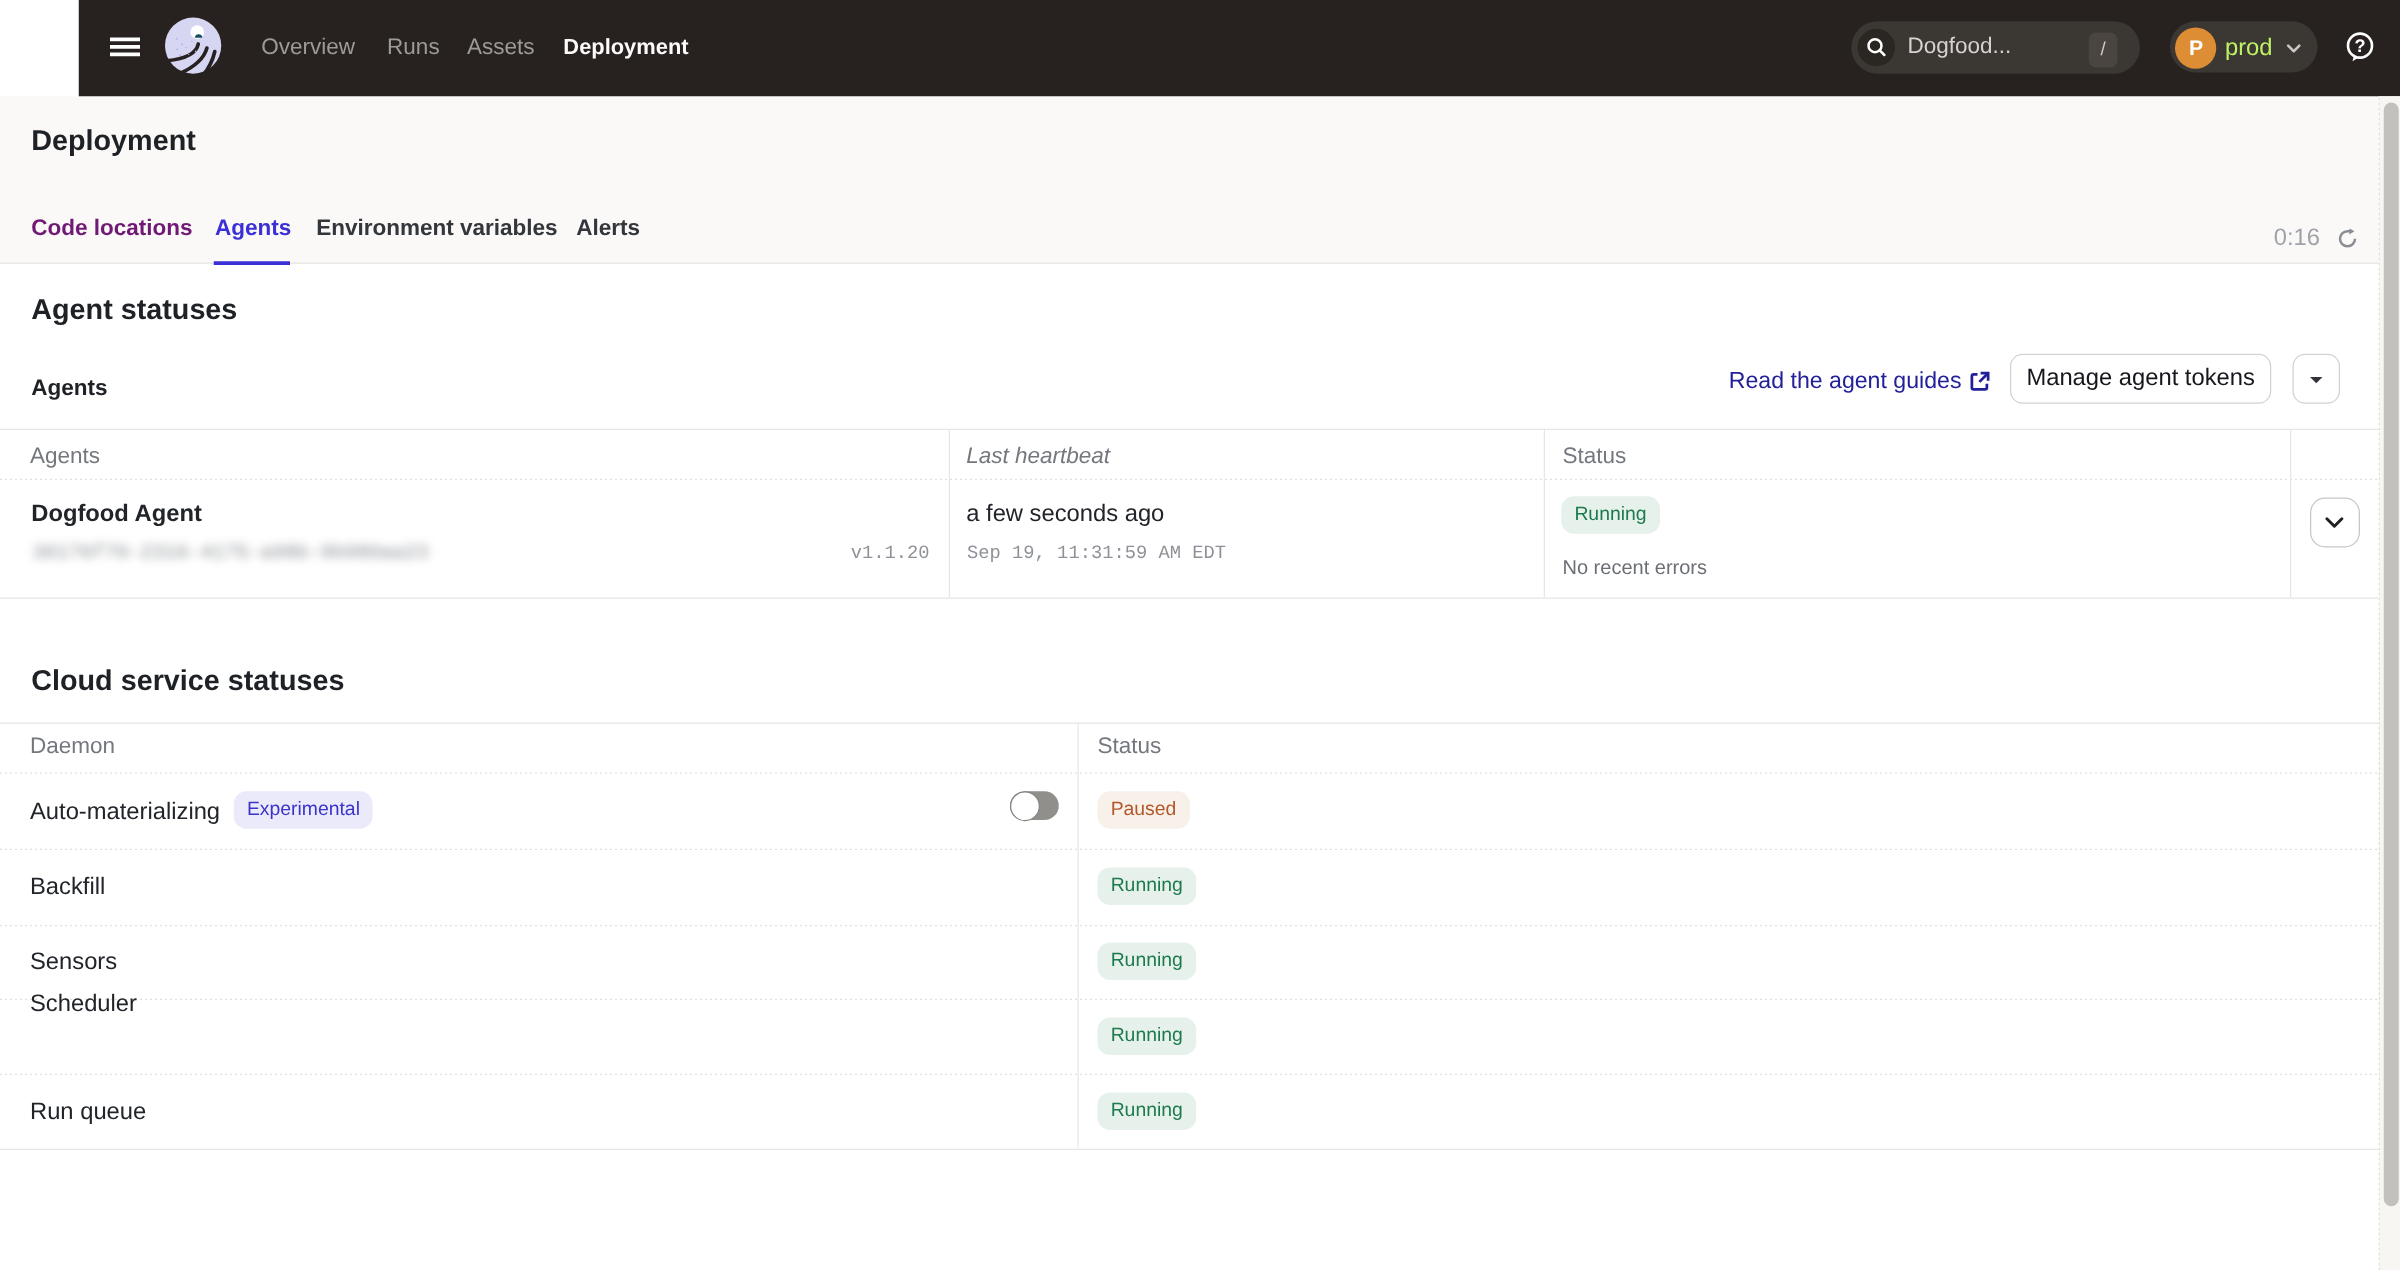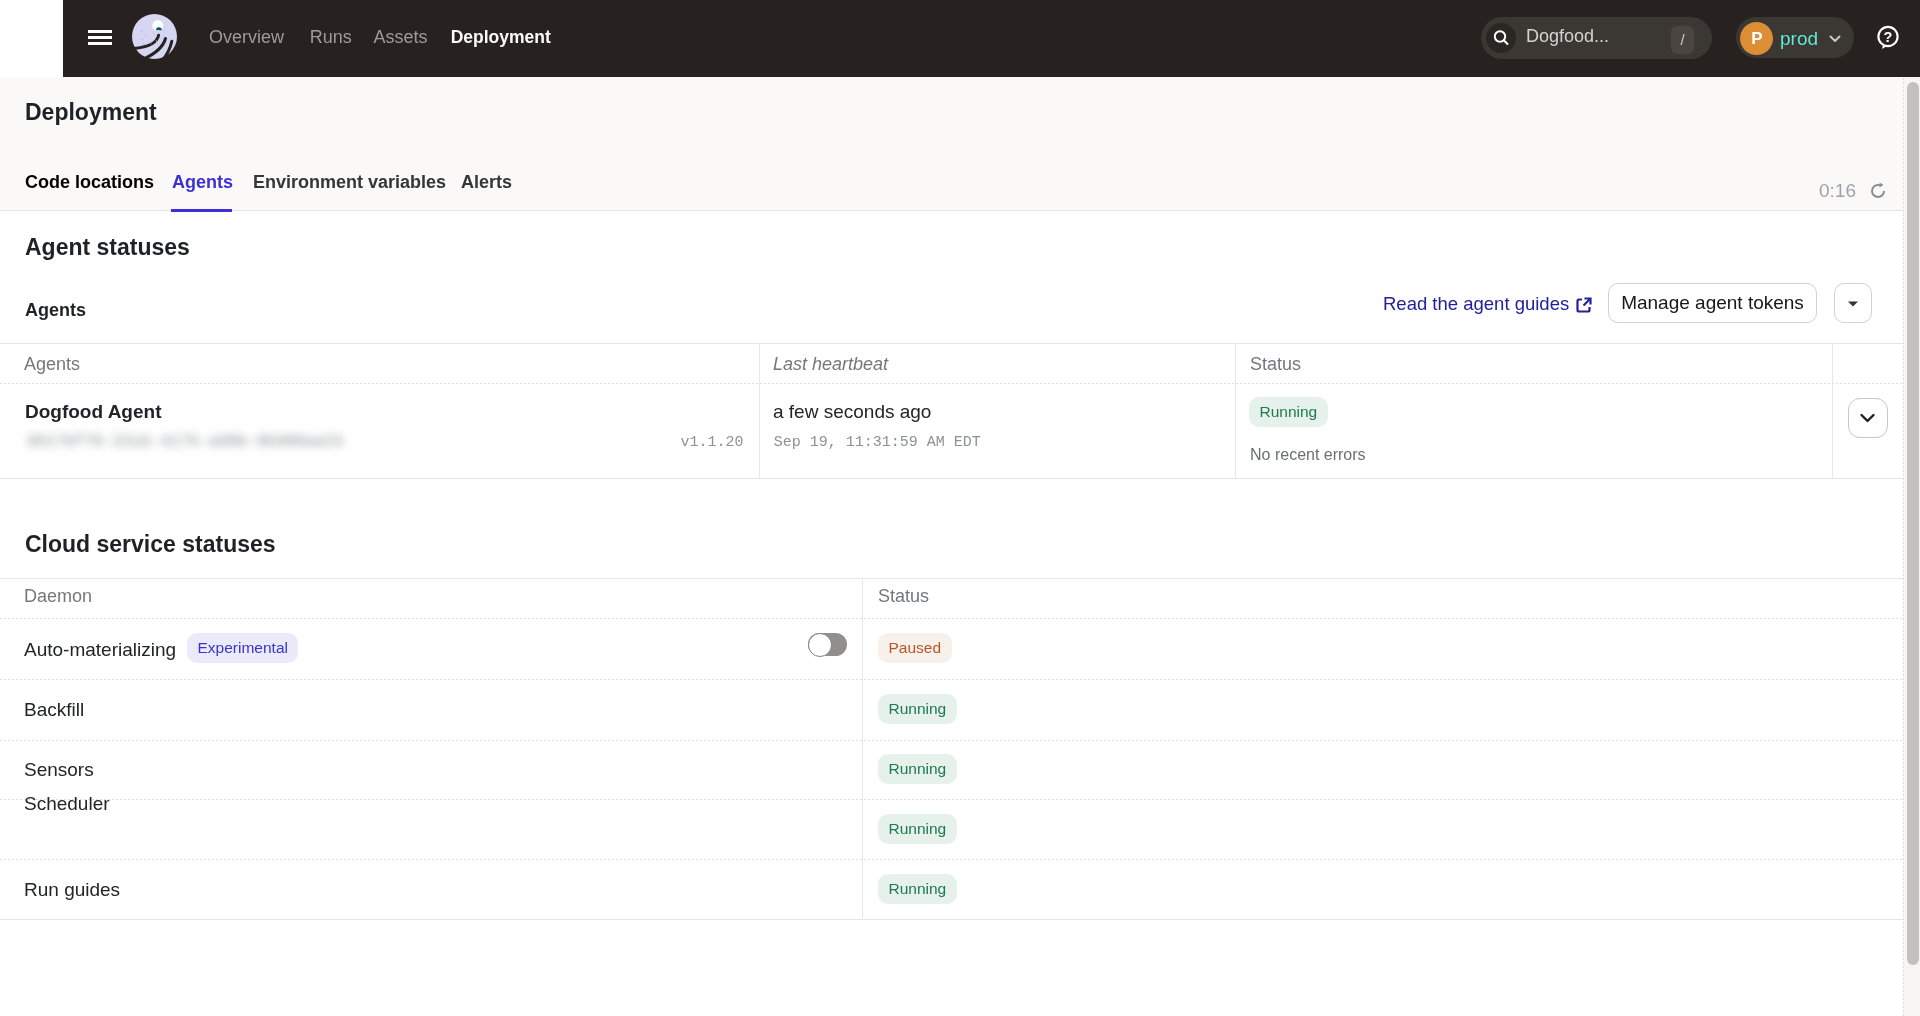--- a/index.html
+++ b/index.html
@@ -59,21 +59,21 @@
       </svg>
     </div>
     <div class="t" style="left:45px;top:10.3px;font-size:18px;color:#D5D3D0;">Dogfood...</div>
     <div class="abs" style="left:190px;top:9.4px;width:23px;height:27.5px;background:#4A4540;border-radius:6px;
       text-align:center;line-height:27.5px;font-size:15px;color:#CFCDC9;">/</div>
   </div>
 
   <div class="abs" style="left:1673px;top:17.4px;width:118px;height:41px;background:#3B3733;border-radius:21px;">
     <div class="abs" style="left:4.4px;top:4.5px;width:33px;height:33px;background:#DD8D33;border-radius:17px;
       text-align:center;line-height:33px;font-size:17px;color:#fff;font-weight:600;">P</div>
-    <div class="t" style="left:44px;top:11.3px;font-size:19px;color:#5eead4;">prod</div>
+    <div class="t" style="left:44px;top:11.3px;font-size:19px;color:#bef264;">prod</div>
     <svg class="abs" style="left:91.5px;top:17px;" width="14" height="10" viewBox="0 0 14 10">
       <path d="M 2.5,2.5 L 7,7 L 11.5,2.5" fill="none" stroke="#C9C7C4" stroke-width="2" stroke-linecap="round" stroke-linejoin="round"></path>
     </svg>
   </div>
 
   <svg class="abs" style="left:1813px;top:25px;" width="24" height="25" viewBox="0 0 24 25">
     <circle cx="12" cy="11.5" r="9.6" fill="none" stroke="#fff" stroke-width="2.1"></circle>
     <path d="M 7,20 L 6,24 L 11,21" fill="#fff"></path>
     <text x="12" y="16.6" text-anchor="middle" font-size="14.5" font-weight="700" fill="#fff" font-family="Liberation Sans">?</text>
   </svg>
@@ -102,21 +102,21 @@
       <path d="M 14.5,26 Q 18,28.5 21.5,26" fill="none" stroke="#9c5a4a" stroke-width="1.3"></path>
       <circle cx="30" cy="20" r="1.2" fill="#f3e3c2"></circle>
       <circle cx="6" cy="30" r="1.2" fill="#f3e3c2"></circle>
     </g>
   </svg>
 </div>
 
 <div class="abs" style="left:0;top:77px;width:1920px;height:134px;background:#FAF9F7;border-bottom:1px solid #E6E5E2;"></div>
 <div class="t" style="left:25px;top:101px;font-size:23px;font-weight:700;color:#1E2126;">Deployment</div>
 
-<div class="t" style="left:25px;top:172.8px;font-size:18px;font-weight:700;color:#000000;">Code locations</div>
+<div class="t" style="left:25px;top:172.8px;font-size:18px;font-weight:700;color:#701a75;">Code locations</div>
 <div class="t" style="left:172px;top:172.8px;font-size:18px;font-weight:700;color:#3B30D6;">Agents</div>
 <div class="t" style="left:253px;top:172.8px;font-size:18px;font-weight:700;color:#33363B;">Environment variables</div>
 <div class="t" style="left:461px;top:172.8px;font-size:18px;font-weight:700;color:#33363B;">Alerts</div>
 <div class="abs" style="left:171px;top:209px;width:61px;height:2.5px;background:#3B30D6;"></div>
 
 <div class="t" style="left:1819px;top:181.2px;font-size:19px;color:#9FA3A9;">0:16</div>
 <svg class="abs" style="left:1870px;top:183px;" width="16" height="16" viewBox="0 0 16 16">
   <path d="M 14,8 A 6,6 0 1 1 8,2 L 10.5,2" fill="none" stroke="#8A8E94" stroke-width="2"></path>
   <path d="M 9.5,-0.5 L 13.5,2 L 9.5,4.5 Z" fill="#8A8E94"></path>
 </svg>
@@ -182,19 +182,19 @@
 
 <div class="t" style="left:24px;top:700.2px;font-size:19px;color:#212429;">Backfill</div>
 <div class="tag green" style="left:878px;top:694.2px;">Running</div>
 
 <div class="t" style="left:24px;top:760.2px;font-size:19px;color:#212429;">Sensors</div>
 <div class="tag green" style="left:878px;top:754.2px;">Running</div>
 
 <div class="t" style="left:24px;top:794px;font-size:19px;color:#212429;">Scheduler</div>
 <div class="tag green" style="left:878px;top:814px;">Running</div>
 
-<div class="t" style="left:24px;top:879.7px;font-size:19px;color:#212429;">Run guides</div>
+<div class="t" style="left:24px;top:879.7px;font-size:19px;color:#212429;">Run queue</div>
 <div class="tag green" style="left:878px;top:873.7px;">Running</div>
 
 <div class="abs" style="left:1903px;top:77px;width:17px;height:939px;background:#F7F6F3;"></div>
 <div class="abs" style="left:1903px;top:77px;width:1px;height:939px;
   background:repeating-linear-gradient(0deg,#E0DFDC 0 2px,transparent 2px 4px);"></div>
 <div class="abs" style="left:1907px;top:82px;width:12px;height:883px;background:#C2C1BE;border-radius:6px;"></div>
 
 </body></html>

